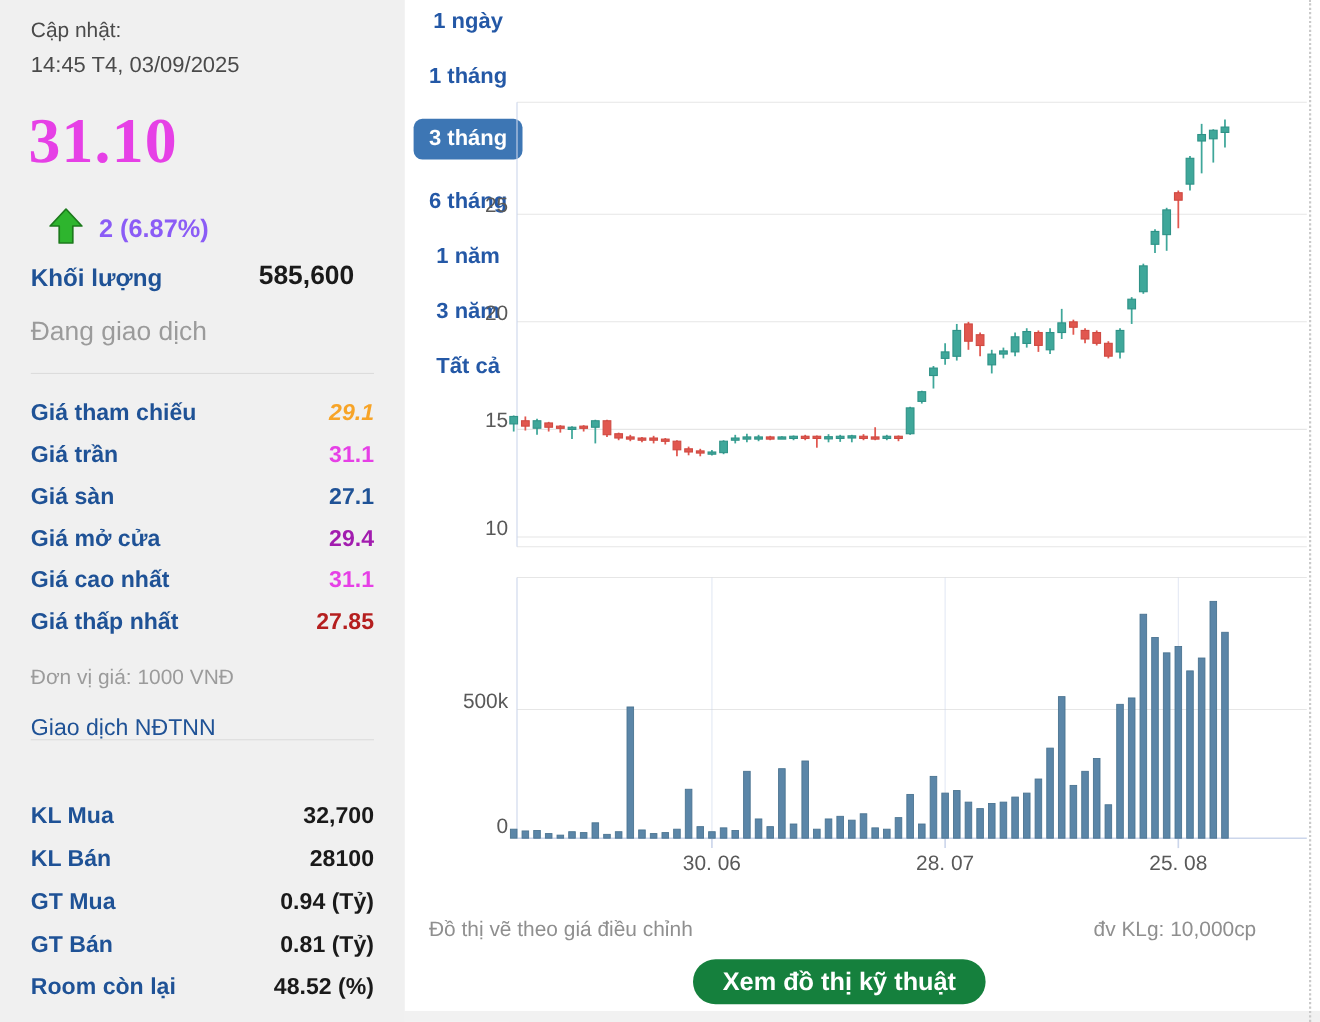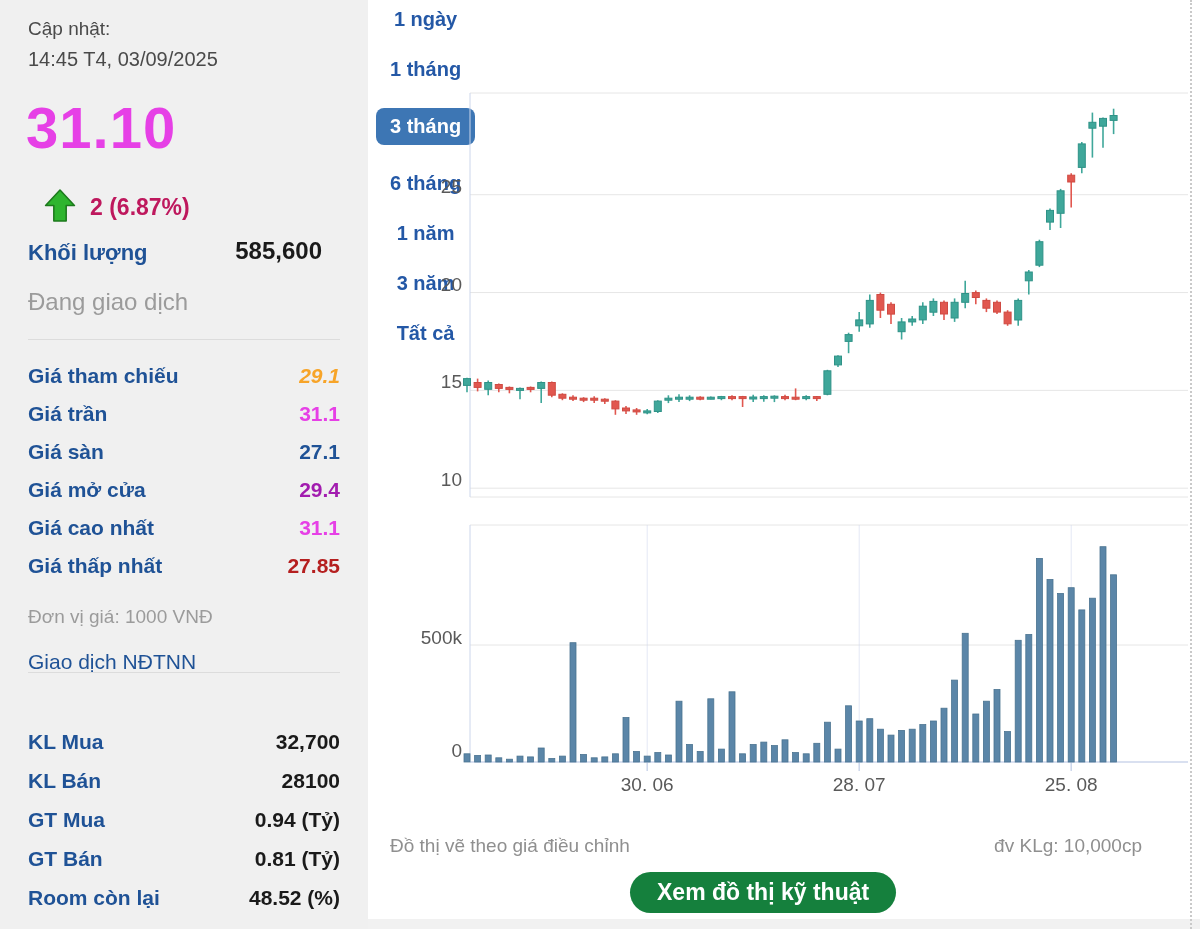--- a/index.html
+++ b/index.html
@@ -14,21 +14,21 @@
 
   
   .sidebar {
     position:absolute; left:0; top:0; width:368px; height:929px;
     background:#f0f0f0;
     padding-left:13px;
   }
   .sb-abs { position:absolute; white-space:nowrap; }
   .upd-label   { left:28px; top:18px;  font-size:19px; color:#4a4a4a; }
   .upd-time    { left:28px; top:48px;  font-size:20px; color:#4a4a4a; }
-  .big-price   { left:26px; top:94px;  font-size:58px; font-weight:bold; letter-spacing:1px; }
+  .big-price   { left:26px; top:94px;  font-size:58px; font-weight:bold; letter-spacing:1px;font-family:Liberation Serif, serif; }
   .chg-arrow   { left:44px; top:189px; width:32px; height:35px; }
   .chg-text    { left:90px; top:194px; font-size:23px; font-weight:bold; }
   .vol-label   { left:28px; top:240px; font-size:22px; font-weight:bold; color:#1f5296; }
   .vol-value   { right:46px; top:237px; font-size:24px; font-weight:bold; color:#1a1a1a; }
   .status-text { left:28px; top:288px; font-size:24px; color:#9b9b9b; }
   .hr { position:absolute; left:28px; width:312px; height:1px; background:#dcdcdc; }
   .hr1 { top:339px; } .hr2 { top:672px; }
   .row-label { position:absolute; left:28px; font-size:21px; font-weight:bold; color:#1f5296; white-space:nowrap; }
   .row-value { position:absolute; right:28px; font-size:21px; font-weight:bold; color:#1a1a1a; white-space:nowrap; }
   .unit-note  { left:28px; top:606px; font-size:19px; color:#9b9b9b; }
@@ -71,21 +71,21 @@
 
   <aside class="sidebar">
     <div class="sb-abs upd-label">Cập nhật:</div>
     <div class="sb-abs upd-time">14:45 T4, 03/09/2025</div>
 
     <div class="sb-abs big-price" style="color: rgb(230, 64, 230);">31.10</div>
 
     <svg class="sb-abs chg-arrow" viewBox="0 0 30 34">
       <polygon points="15,1 29,16 21,16 21,31 9,31 9,16 1,16" stroke="#1c7a1c" stroke-width="1.5" stroke-linejoin="round" style="fill: rgb(46, 181, 46);"></polygon>
     </svg>
-    <div class="sb-abs chg-text" style="color: #be185d;">2 (6.87%)</div>
+    <div class="sb-abs chg-text" style="color: #8b5cf6;">2 (6.87%)</div>
 
     <div class="sb-abs vol-label">Khối lượng</div>
     <div class="sb-abs vol-value">585,600</div>
     <div class="sb-abs status-text">Đang giao dịch</div>
 
     <div class="hr hr1"></div>
 
     <div>
       <span class="row-label" style="top:364px">Giá tham chiếu</span>
       <span class="row-value" style="top: 364px; color: rgb(247, 164, 40); font-style: italic;">29.1</span>

